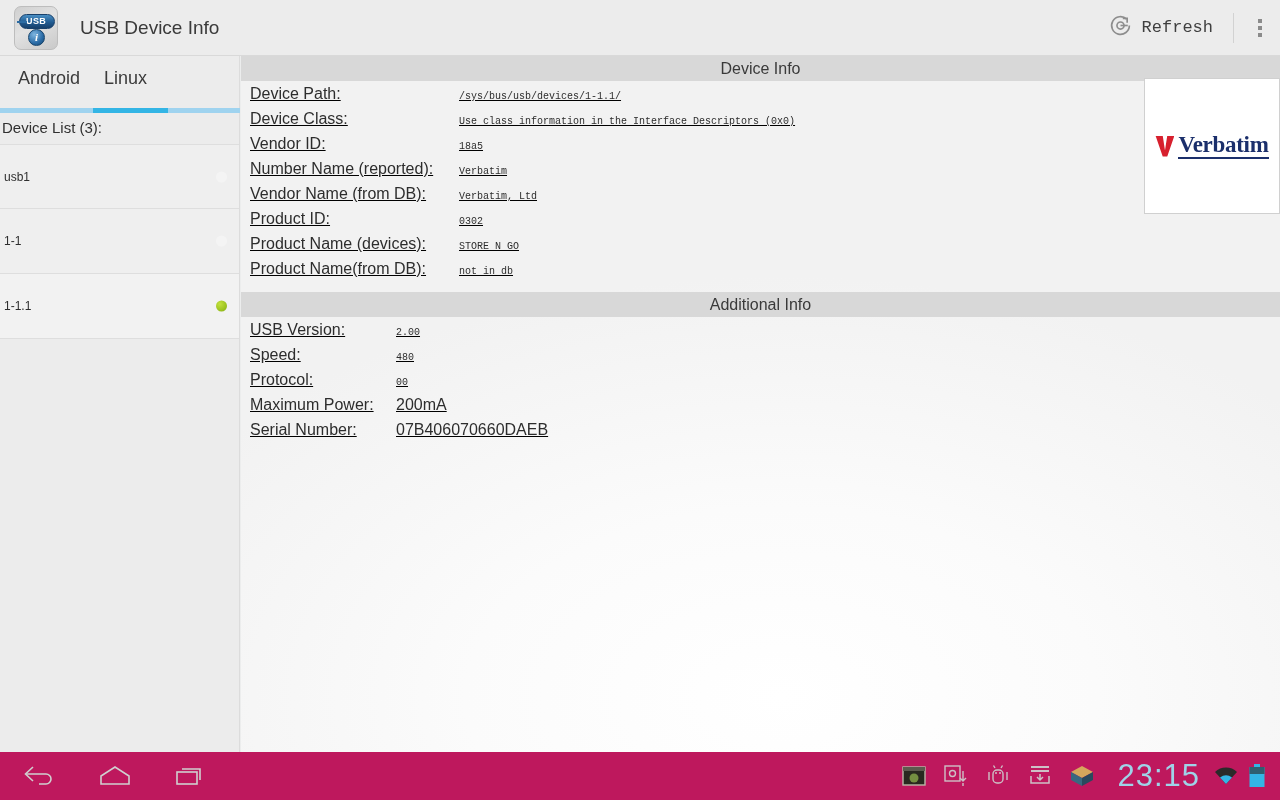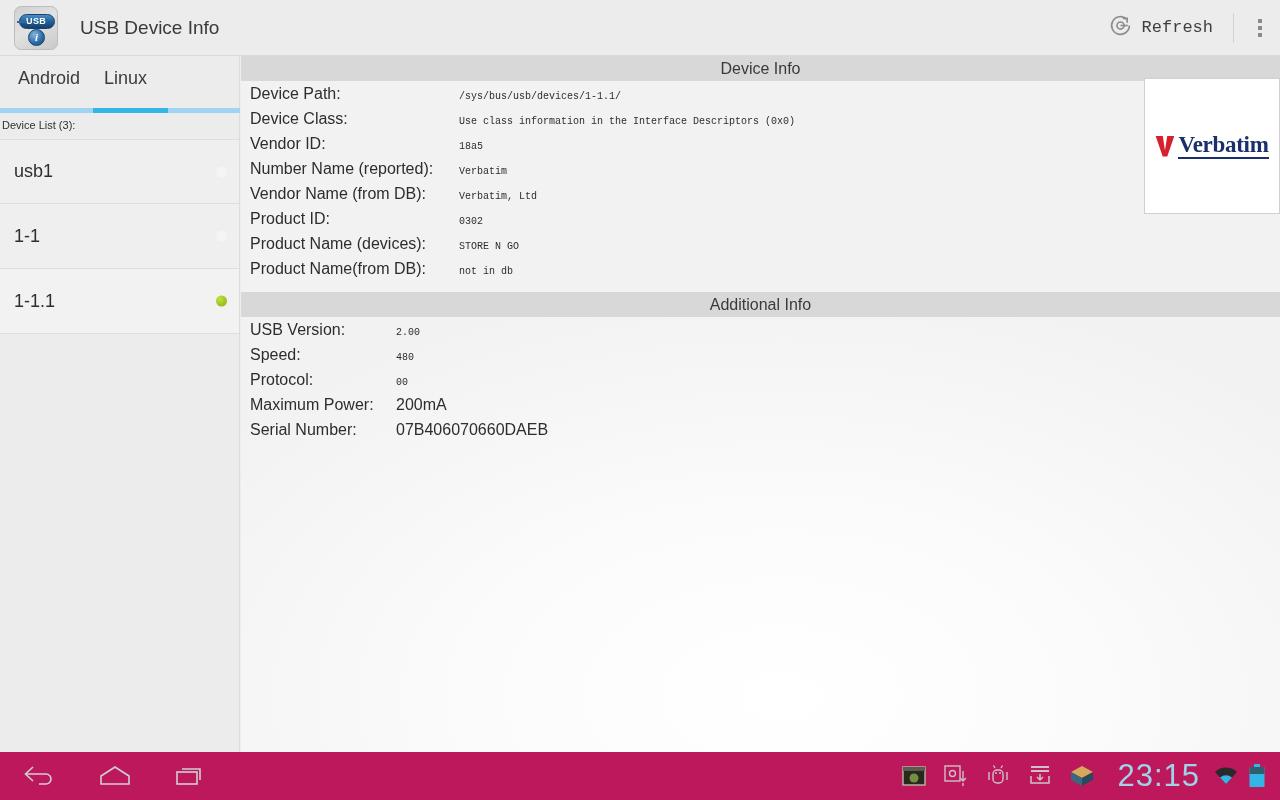--- a/index.html
+++ b/index.html
@@ -150,39 +150,39 @@
     width: 240px;
   }
   #tab-underline .active-seg {
     position: absolute;
     left: 93px; top: 0;
     width: 75px; height: 5px;
     background: #33b5e5;
   }
   #device-list-title {
     padding: 6px 0 8px 2px;
-    font-size: 11px;
+    font-size: 15px;
     color: #303030;
   }
   .device-row {
     position: relative;
     height: 65px;
     border-top: 1px solid #dedede;
     border-bottom: 1px solid #dedede;
     display: flex;
     align-items: center;
     background: #efefef;
     cursor: pointer;
   }
   .device-row + .device-row { border-top: none; }
   .device-row.selected { background: #f2f2f2; }
   .device-row .name {
-    font-size: 18px;
+    font-size: 12px;
     color: #2e2e2e;
-    padding-left: 14px;
+    padding-left: 4px;
   }
   .device-row .dot {
     position: absolute;
     right: 12px; top: 50%;
     transform: translateY(-50%);
     width: 11px; height: 11px;
     border-radius: 50%;
     background: #f4f4f4;
   }
   .device-row .dot.on {
@@ -202,20 +202,21 @@
   .section-header {
     height: 25px;
     background: #d8d8d8;
     color: #3a3a3a;
     font-size: 16px;
     text-align: center;
     line-height: 25px;
   }
   .info-table {
     padding: 4px 0 0 9px;
+    text-decoration: underline;
   }
   .info-row {
     display: flex;
     align-items: baseline;
     height: 25px;
   }
   .info-row .k {
     font-size: 16px;
     color: #2d2d2d;
     white-space: nowrap;

